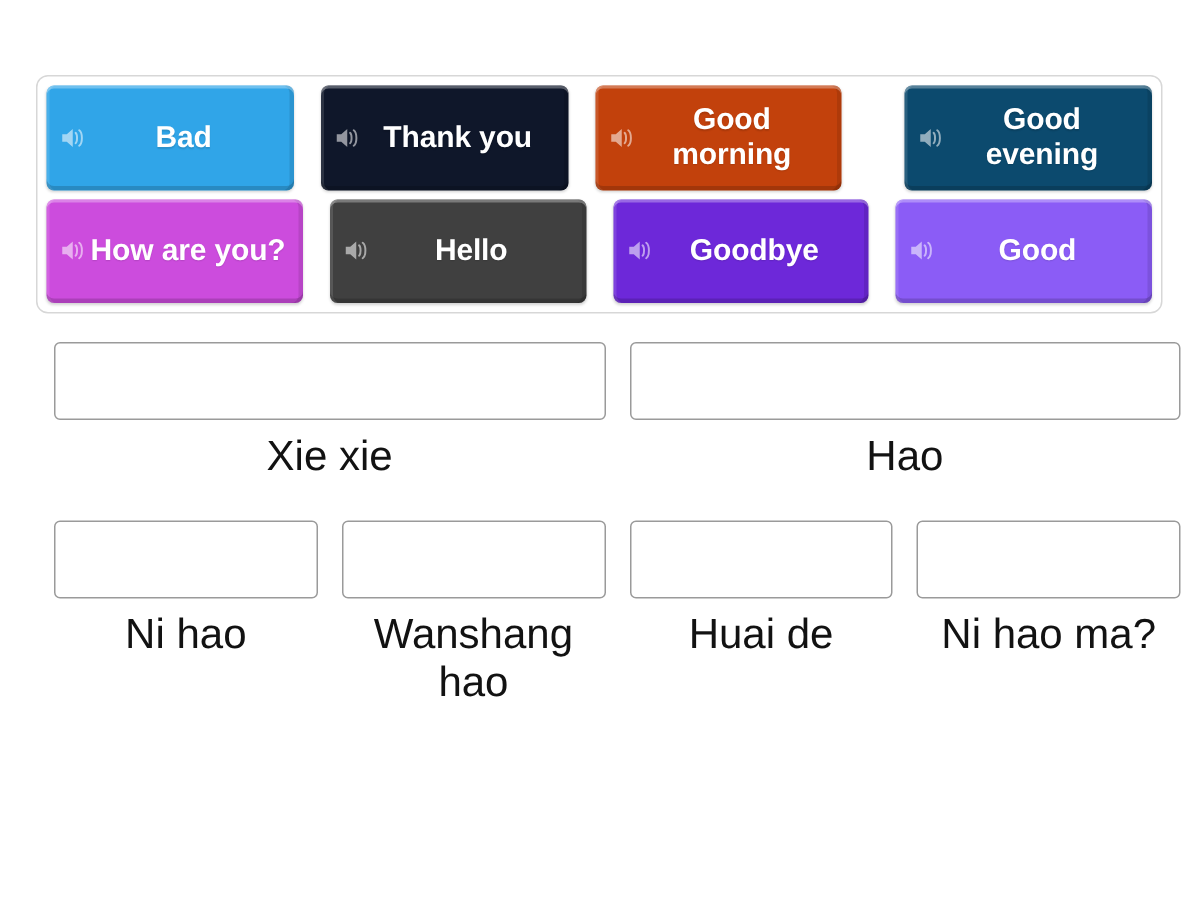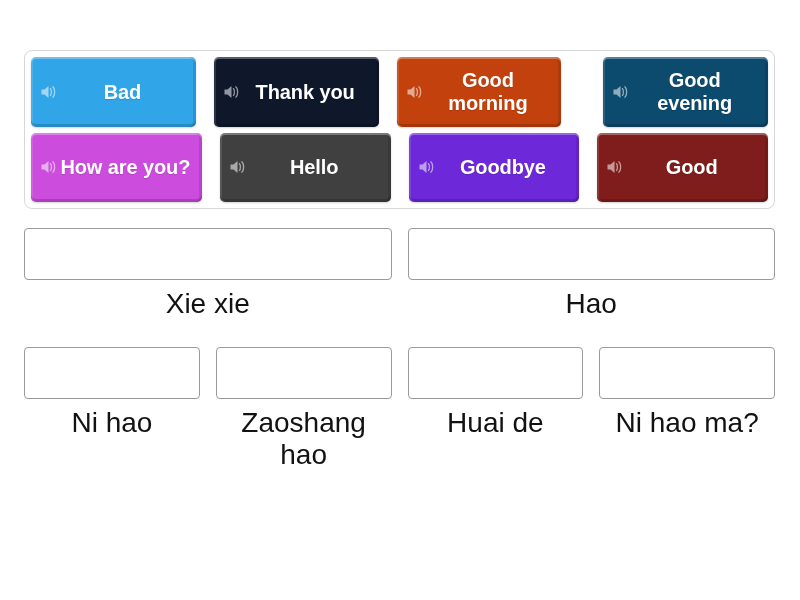--- a/index.html
+++ b/index.html
@@ -77,21 +77,21 @@
     width: 17px;
     height: 16px;
     opacity: 0.55;
     pointer-events: none;
   }
   .speaker-icon svg { display: block; width: 17px; height: 16px; }
 
   
   .answer-grid {
     position: absolute;
-    left: 24px;
+    left: 36px;
     top: 228px;
     width: 751px;
     display: flex;
     flex-direction: column;
     row-gap: 28px;
   }
 
   .answer-row {
     display: flex;
     column-gap: 16px;
@@ -198,21 +198,21 @@
       <div class="tile" style="background: #6d28d9;">
         <span class="speaker-icon">
           <svg viewBox="0 0 17 16">
               <path d="M1.5 5.5h3l4-3.5v12l-4-3.5h-3z" fill="#fff"></path>
               <path d="M10.4 4.6c1.3.9 1.3 6 0 6.9" stroke="#fff" stroke-width="1.3" fill="none" stroke-linecap="round"></path>
               <path d="M12.8 2.8c2.4 1.6 2.4 8.8 0 10.4" stroke="#fff" stroke-width="1.3" fill="none" stroke-linecap="round"></path>
             </svg>
         </span>
         <span class="tile-label">Goodbye</span>
       </div>
-      <div class="tile" style="background: #7f1d1d;">
+      <div class="tile" style="background: #8b5cf6;">
         <span class="speaker-icon">
           <svg viewBox="0 0 17 16">
               <path d="M1.5 5.5h3l4-3.5v12l-4-3.5h-3z" fill="#fff"></path>
               <path d="M10.4 4.6c1.3.9 1.3 6 0 6.9" stroke="#fff" stroke-width="1.3" fill="none" stroke-linecap="round"></path>
               <path d="M12.8 2.8c2.4 1.6 2.4 8.8 0 10.4" stroke="#fff" stroke-width="1.3" fill="none" stroke-linecap="round"></path>
             </svg>
         </span>
         <span class="tile-label">Good</span>
       </div>
     </div>
@@ -232,21 +232,21 @@
       </div>
     </div>
 
     <div class="answer-row">
       <div class="answer-cell">
         <div class="drop-zone"></div>
         <div class="prompt-text">Ni hao</div>
       </div>
       <div class="answer-cell">
         <div class="drop-zone"></div>
-        <div class="prompt-text">Zaoshang hao</div>
+        <div class="prompt-text">Wanshang hao</div>
       </div>
       <div class="answer-cell">
         <div class="drop-zone"></div>
         <div class="prompt-text">Huai de</div>
       </div>
       <div class="answer-cell">
         <div class="drop-zone"></div>
         <div class="prompt-text">Ni hao ma?</div>
       </div>
     </div>

